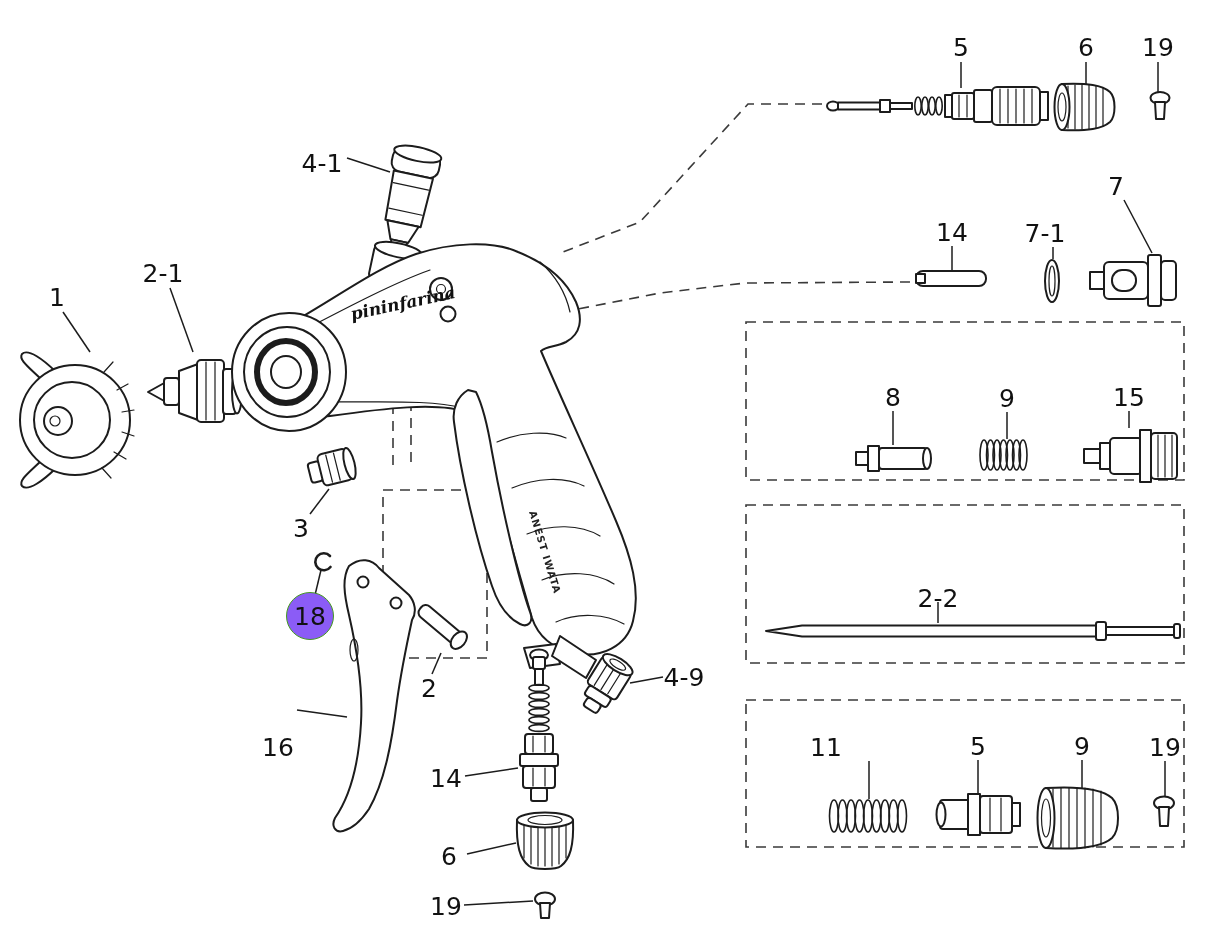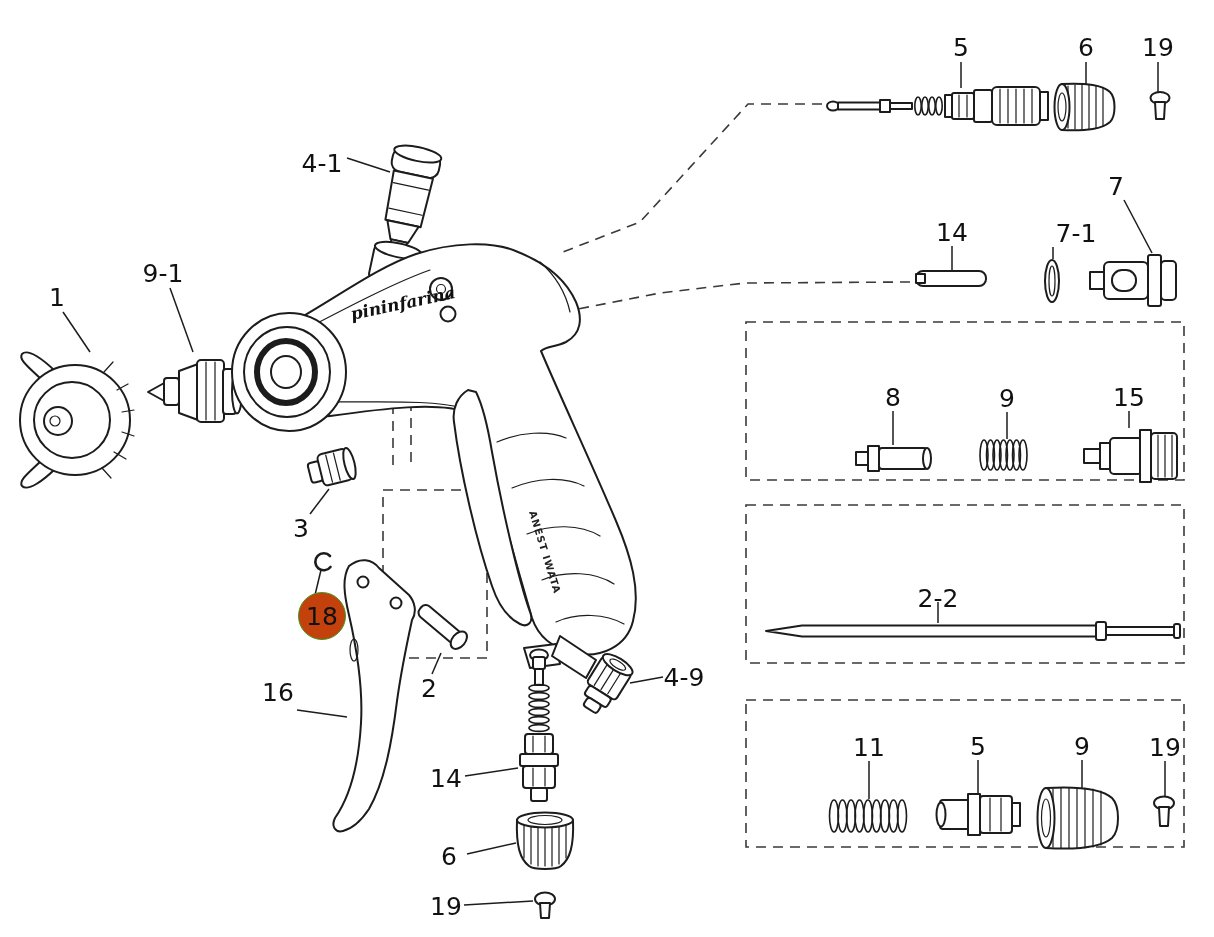--- a/index.html
+++ b/index.html
@@ -354,38 +354,38 @@
   </g>
 
   <g>
     <ellipse class="p" fill="#ececec" cx="1164" cy="803" rx="10" ry="6.5"></ellipse>
     <path class="p" fill="#f2f2f2" d="M1159,807 L1169,807 L1168,826 L1160,826 Z"></path>
   </g>
 
 </svg>
 
 <div class="label" style="left:57px;top:297px">1</div>
-<div class="label" style="left:163px;top:273px">9-1</div>
+<div class="label" style="left:163px;top:273px">2-1</div>
 <div class="label" style="left:322px;top:163px">4-1</div>
 <div class="label" style="left:961px;top:47px">5</div>
 <div class="label" style="left:1086px;top:47px">6</div>
 <div class="label" style="left:1158px;top:47px">19</div>
 <div class="label" style="left:1116px;top:186px">7</div>
 <div class="label" style="left:952px;top:232px">14</div>
-<div class="label" style="left:1076px;top:233px">7-1</div>
+<div class="label" style="left:1045px;top:233px">7-1</div>
 <div class="label" style="left:893px;top:397px">8</div>
 <div class="label" style="left:1007px;top:398px">9</div>
 <div class="label" style="left:1129px;top:397px">15</div>
 <div class="label" style="left:301px;top:528px">3</div>
-<div class="label hl" style="left: 322px; top: 616px; background: #c2410c;">18</div>
+<div class="label hl" style="left: 310px; top: 616px; background: #8b5cf6;">18</div>
 <div class="label" style="left:938px;top:598px">2-2</div>
 <div class="label" style="left:429px;top:688px">2</div>
-<div class="label" style="left:278px;top:692px">16</div>
+<div class="label" style="left:278px;top:747px">16</div>
 <div class="label" style="left:684px;top:677px">4-9</div>
 <div class="label" style="left:446px;top:778px">14</div>
-<div class="label" style="left:869px;top:747px">11</div>
+<div class="label" style="left:826px;top:747px">11</div>
 <div class="label" style="left:978px;top:746px">5</div>
 <div class="label" style="left:1082px;top:746px">9</div>
 <div class="label" style="left:1165px;top:747px">19</div>
 <div class="label" style="left:449px;top:856px">6</div>
 <div class="label" style="left:446px;top:906px">19</div>
 
 </div>
 
 </body></html>

